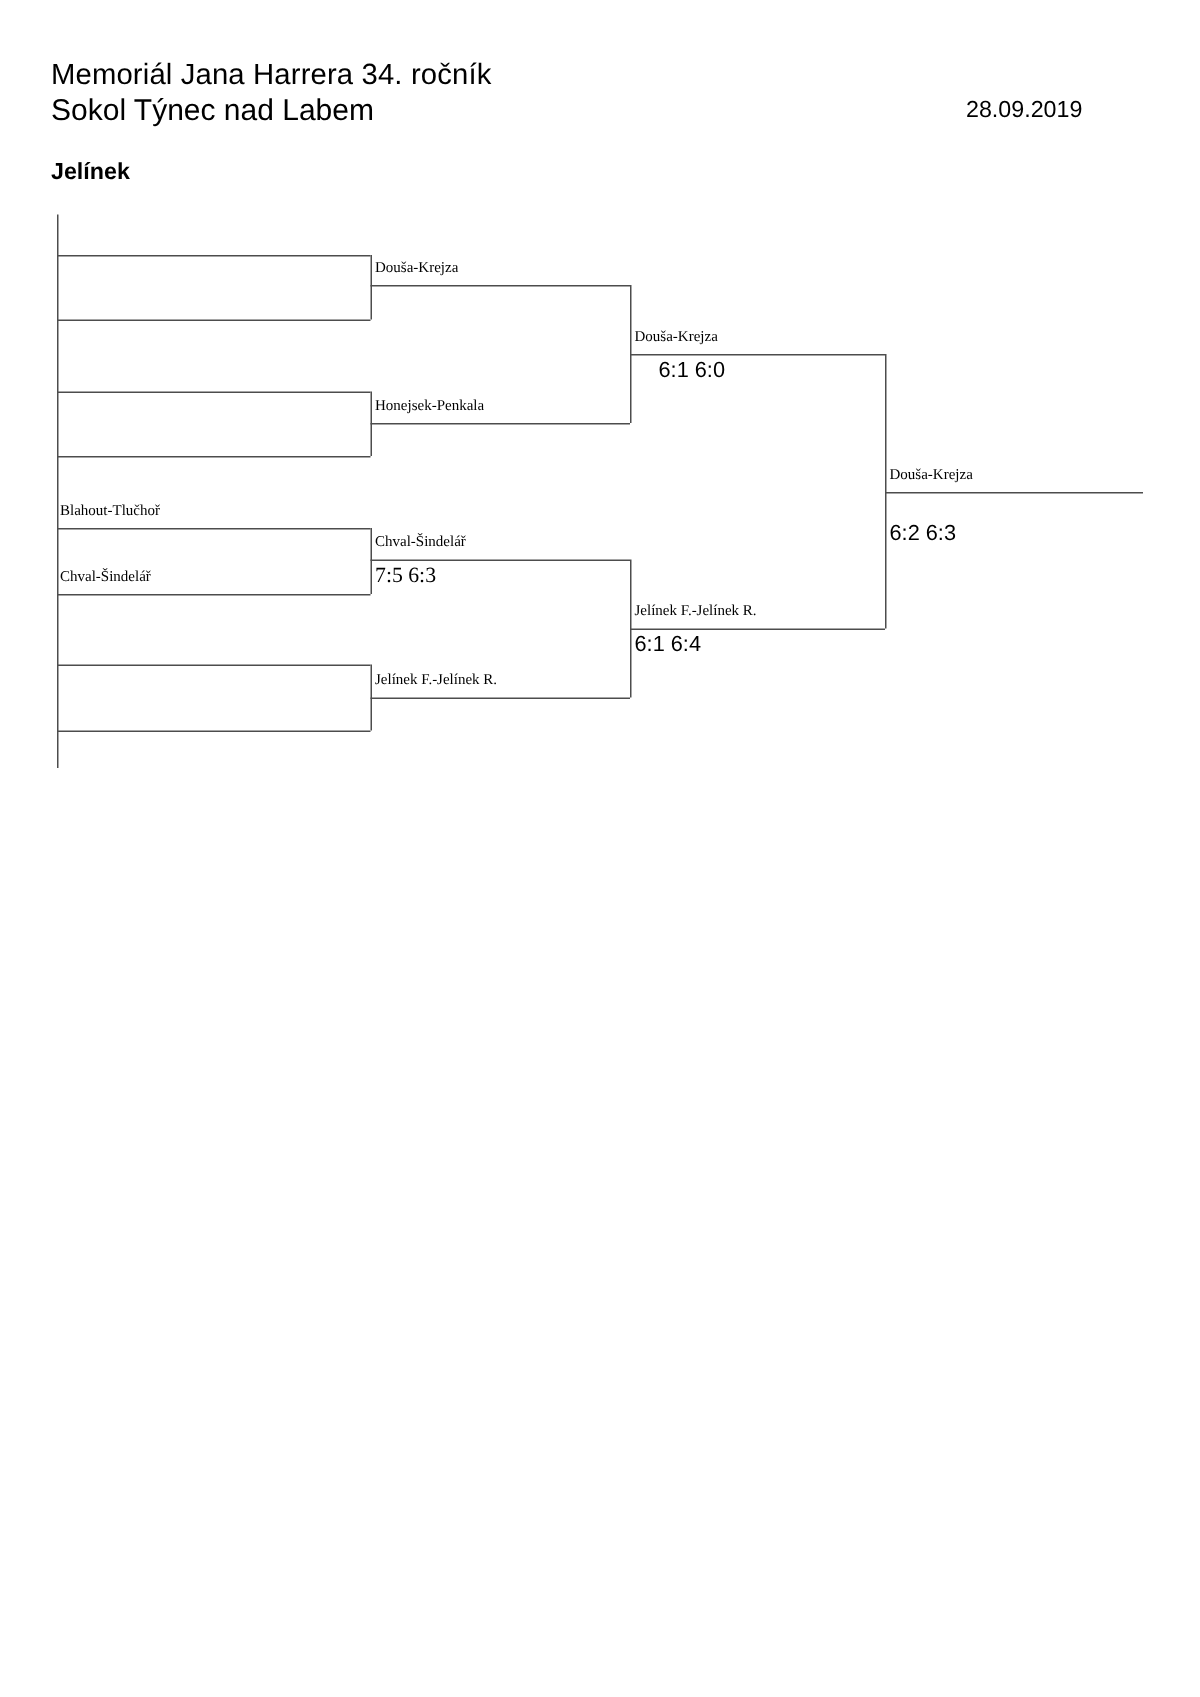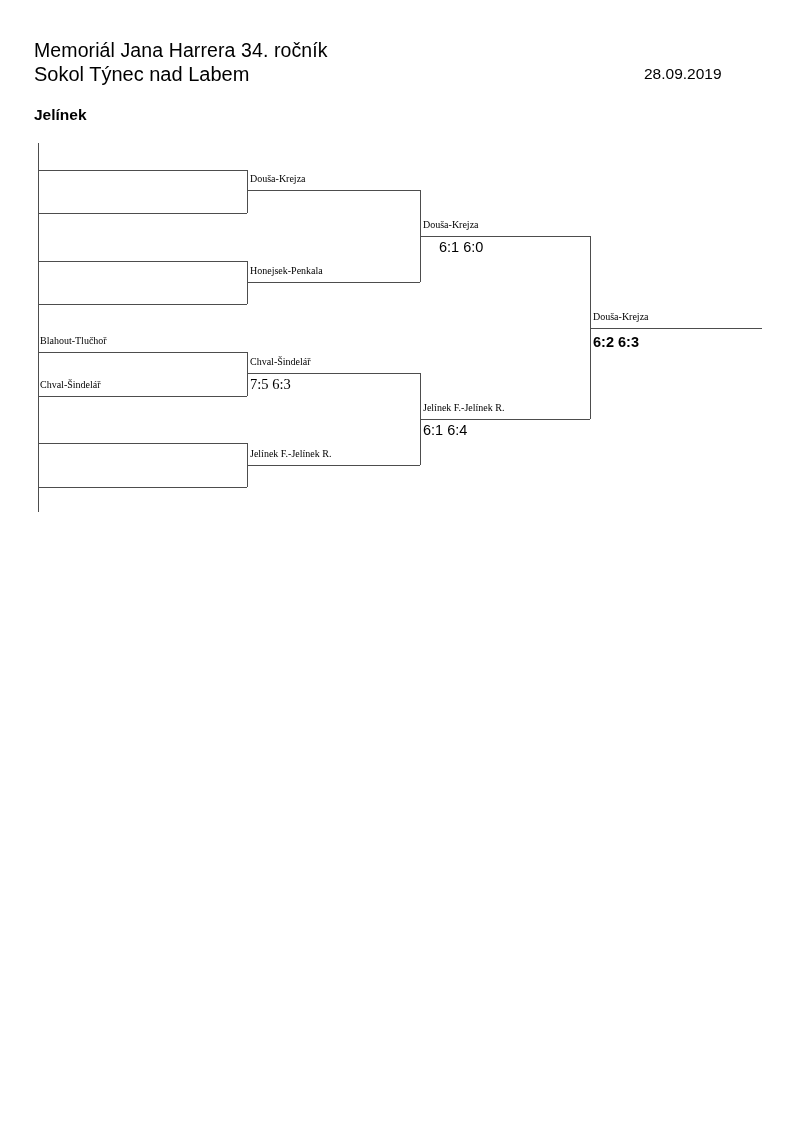--- a/index.html
+++ b/index.html
@@ -151,16 +151,16 @@
     <div class="slot-score" style="left:423px; top:239px;margin-left:16px;">6:1 6:0</div>
 
     <div class="hline" style="left:420px; top:419px; width:170px;"></div>
     <div class="slot-label" style="left:423px; top:399px;">Jelínek F.-Jelínek R.</div>
     <div class="slot-score" style="left:423px; top:422px;">6:1 6:4</div>
 
     <div class="vline" style="left:590px; top:236px; height:183px;"></div>
 
     <div class="hline" style="left:590px; top:328px; width:172px;"></div>
     <div class="slot-label" style="left:593px; top:308px;">Douša-Krejza</div>
-    <div class="slot-score" style="left:593px; top:334px;font-weight:bold;">6:2 6:3</div>
+    <div class="slot-score" style="left:593px; top:348px;">6:2 6:3</div>
 
   </div>
 </div>
 
 </body></html>

